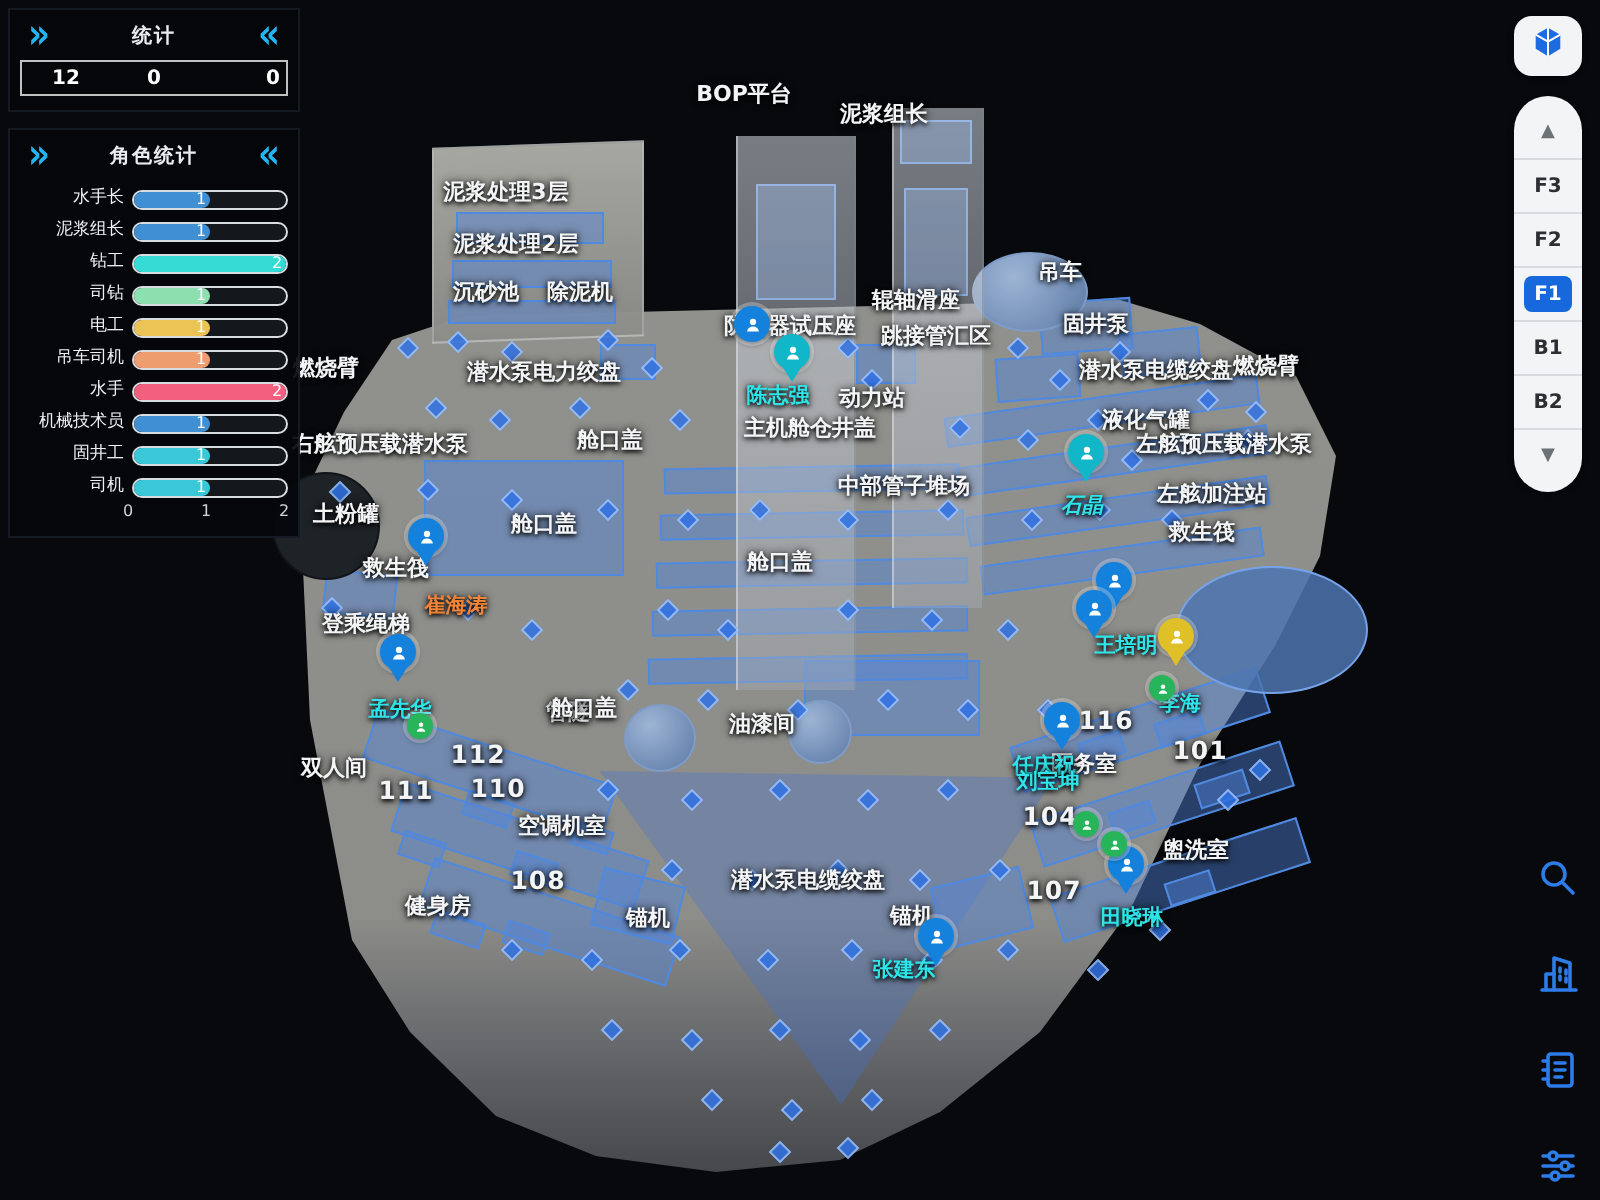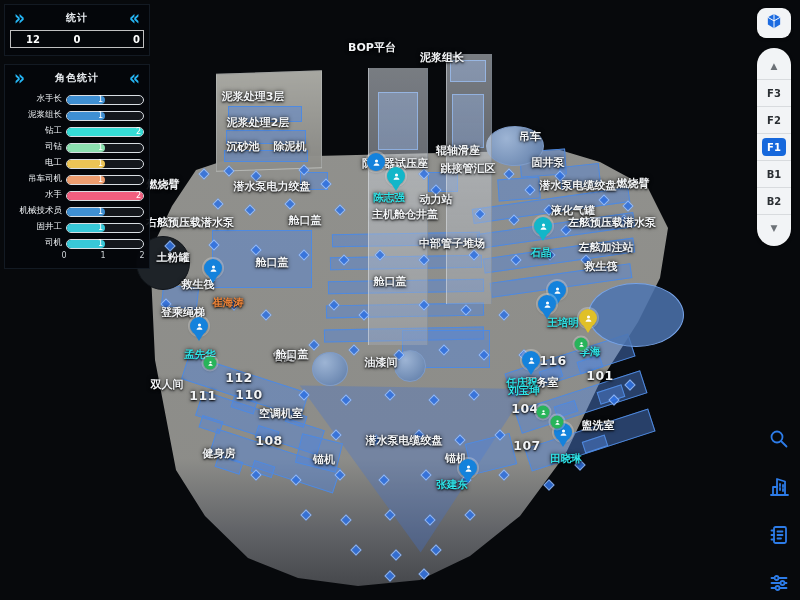--- a/index.html
+++ b/index.html
@@ -266,21 +266,21 @@
         <div class="lbl " style="left: 542px; top: 382px;">医务室</div>
         <div class="lbl " style="left: 598px; top: 425px;">盥洗室</div>
         <div class="lbl num" style="left: 239px; top: 377px;">112</div>
         <div class="lbl num" style="left: 249px; top: 394px;">110</div>
         <div class="lbl num" style="left: 203px; top: 395px;">111</div>
         <div class="lbl num" style="left: 269px; top: 440px;">108</div>
         <div class="lbl num" style="left: 553px; top: 360px;">116</div>
         <div class="lbl num" style="left: 600px; top: 375px;">101</div>
         <div class="lbl num" style="left: 525px; top: 408px;">104</div>
         <div class="lbl num" style="left: 527px; top: 445px;">107</div>
-        <div class="lbl person" style="left: 541px; top: 253px; color: rgb(46, 228, 232);">石晶</div>
+        <div class="lbl person" style="left: 541px; top: 253px; color: rgb(46, 228, 232); font-style: italic;">石晶</div>
         <div class="lbl person" style="left: 563px; top: 323px; color: rgb(46, 228, 232);">王培明</div>
         <div class="lbl person" style="left: 522px; top: 335px; color: rgb(46, 228, 232); margin-top: 48px;">任庆祝</div>
         <div class="lbl person" style="left: 590px; top: 352px; color: rgb(46, 228, 232);">李海</div>
         <div class="lbl person" style="left: 524px; top: 391px; color: rgb(46, 228, 232);">刘宝坤</div>
         <div class="lbl person" style="left: 566px; top: 459px; color: rgb(46, 228, 232);">田晓琳</div>
         <div class="lbl person" style="left: 452px; top: 485px; color: rgb(46, 228, 232);">张建东</div>
         <div class="lbl person" style="left: 200px; top: 355px; color: rgb(46, 228, 232);">孟先华</div>
         <div class="lbl person" style="left: 389px; top: 198px; color: rgb(46, 228, 232);">陈志强</div>
         <div class="lbl person" style="left: 228px; top: 303px; color: rgb(239, 132, 56);">崔海涛</div>
       </div>

